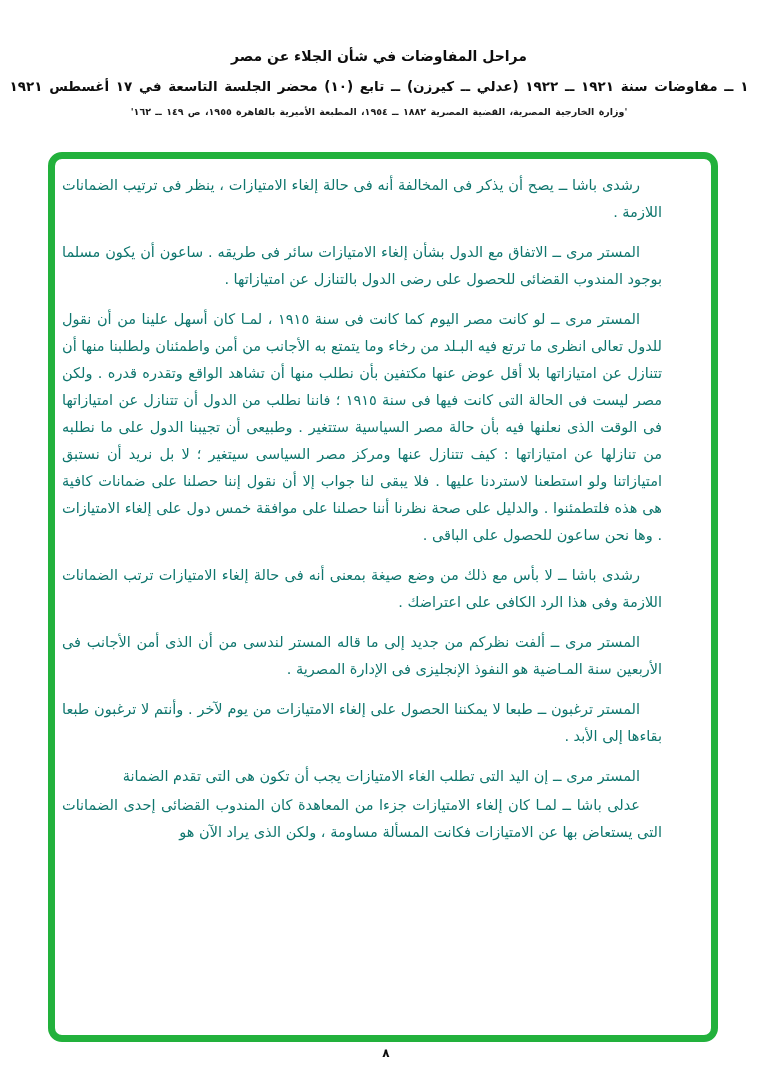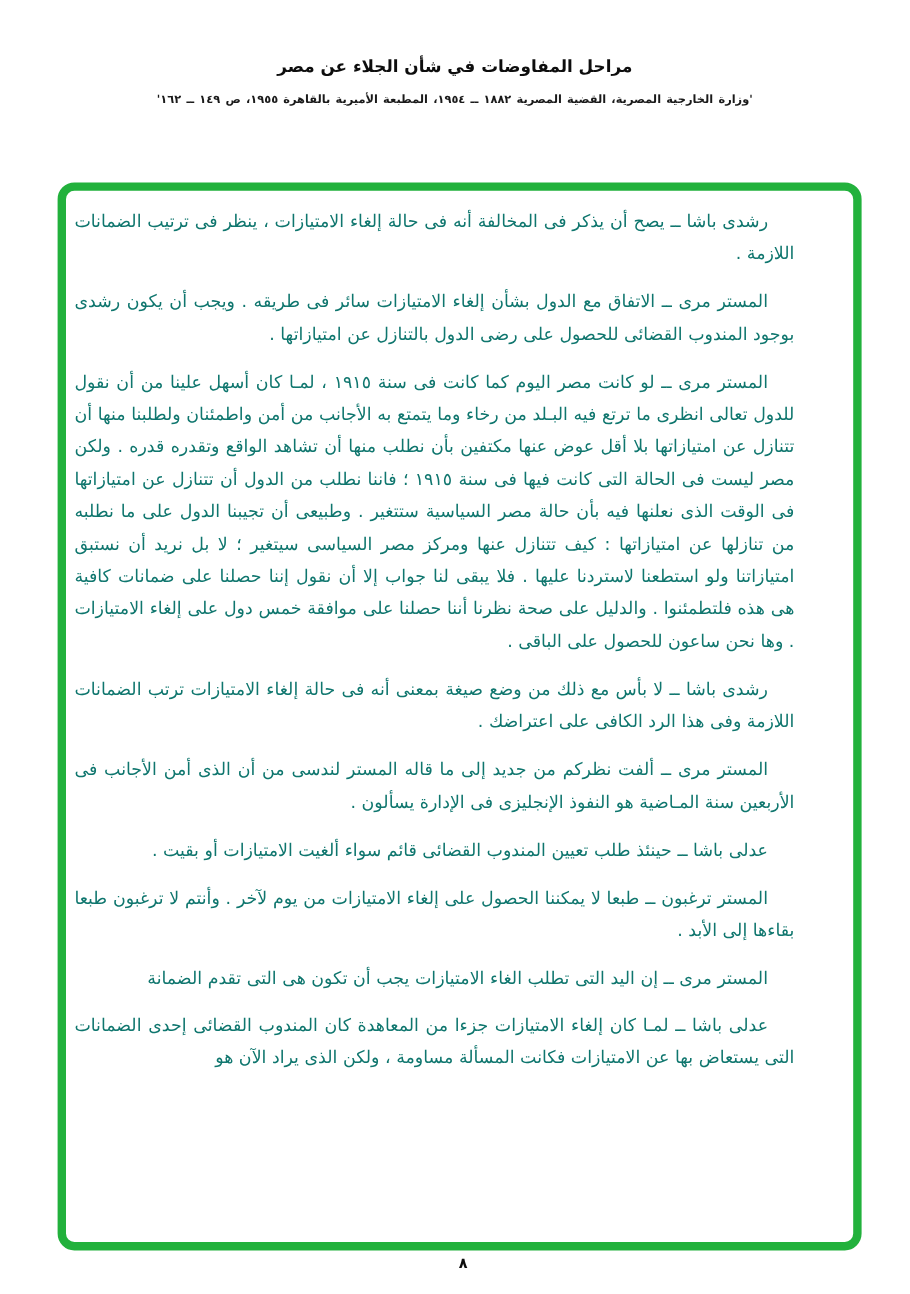--- a/index.html
+++ b/index.html
@@ -40,55 +40,55 @@
     position: absolute;
     left: 62px; top: 172px;
     width: 600px;
     direction: rtl;
     text-align: justify;
     font-size: 14.5px;
     line-height: 27px;
     color: #0f766e;
   }
   .para { margin: 0 0 13px 0; text-indent: 22px; }
-  .para.tight { margin-bottom: 12px; }
+  .para.tight { margin-bottom: 2px; }
   .speaker { font-weight: 400; }
   .page-number {
     position: absolute;
     top: 1046px; right: 0; left: 14px;
     text-align: center;
     font-size: 12px; font-weight: 700; color: #0d0d0d;
   }
 </style>
 </head>
 <body>
 
 <div class="page">
 
   <div class="header">
     <div class="header-title">مراحل المفاوضات في شأن الجلاء عن مصر</div>
+    <div class="header-subtitle">١ ــ مفاوضات سنة ١٩٢١ ــ ١٩٢٢ (عدلي ــ كيرزن) ــ تابع (١٠) محضر الجلسة التاسعة في ١٧ أغسطس ١٩٢١</div>
     <div class="header-source">'وزارة الخارجية المصرية، القضية المصرية ١٨٨٢ ــ ١٩٥٤، المطبعة الأميرية بالقاهرة ١٩٥٥، ص ١٤٩ ــ ١٦٢'</div>
   </div>
 
   <div class="highlight-box"></div>
 
   <div class="text-block">
 
     <p class="para"><span class="speaker">رشدى باشا</span> <span>ــ</span> <span>يصح أن يذكر فى المخالفة أنه فى حالة إلغاء الامتيازات ، ينظر فى ترتيب الضمانات اللازمة .</span></p>
 
-    <p class="para"><span class="speaker">المستر مرى</span> <span>ــ</span> <span>الاتفاق مع الدول بشأن إلغاء الامتيازات سائر فى طريقه . ويجب أن يكون رشدى بوجود المندوب القضائى للحصول على رضى الدول بالتنازل عن امتيازاتها .</span></p>
+    <p class="para"><span class="speaker">المستر مرى</span> <span>ــ</span> <span>الاتفاق مع الدول بشأن إلغاء الامتيازات سائر فى طريقه . ساعون أن يكون مسلما بوجود المندوب القضائى للحصول على رضى الدول بالتنازل عن امتيازاتها .</span></p>
 
 
     <p class="para"><span class="speaker">المستر مرى</span> <span>ــ</span> <span>لو كانت مصر اليوم كما كانت فى سنة ١٩١٥ ، لمـا كان أسهل علينا من أن نقول للدول تعالى انظرى ما ترتع فيه البـلد من رخاء وما يتمتع به الأجانب من أمن واطمئنان ولطلبنا منها أن تتنازل عن امتيازاتها بلا أقل عوض عنها مكتفين بأن نطلب منها أن تشاهد الواقع وتقدره قدره . ولكن مصر ليست فى الحالة التى كانت فيها فى سنة ١٩١٥ ؛ فاننا نطلب من الدول أن تتنازل عن امتيازاتها فى الوقت الذى نعلنها فيه بأن حالة مصر السياسية ستتغير . وطبيعى أن تجيبنا الدول على ما نطلبه من تنازلها عن امتيازاتها : كيف تتنازل عنها ومركز مصر السياسى سيتغير ؛ لا بل نريد أن نستبق امتيازاتنا ولو استطعنا لاستردنا عليها . فلا يبقى لنا جواب إلا أن نقول إننا حصلنا على ضمانات كافية هى هذه فلتطمئنوا . والدليل على صحة نظرنا أننا حصلنا على موافقة خمس دول على إلغاء الامتيازات . وها نحن ساعون للحصول على الباقى .</span></p>
 
     <p class="para"><span class="speaker">رشدى باشا</span> <span>ــ</span> <span>لا بأس مع ذلك من وضع صيغة بمعنى أنه فى حالة إلغاء الامتيازات ترتب الضمانات اللازمة وفى هذا الرد الكافى على اعتراضك .</span></p>
 
-    <p class="para"><span class="speaker">المستر مرى</span> <span>ــ</span> <span>ألفت نظركم من جديد إلى ما قاله المستر لندسى من أن الذى أمن الأجانب فى الأربعين سنة المـاضية هو النفوذ الإنجليزى فى الإدارة يسألون .</span></p>
+    <p class="para"><span class="speaker">المستر مرى</span> <span>ــ</span> <span>ألفت نظركم من جديد إلى ما قاله المستر لندسى من أن الذى أمن الأجانب فى الأربعين سنة المـاضية هو النفوذ الإنجليزى فى الإدارة المصرية .</span></p>
 
-    <p class="para"><span class="speaker">عدلى باشا</span> <span>ــ</span> <span>حينئذ طلب تعيين المندوب القضائى قائم سواء ألغيت الامتيازات أو بقيت .</span></p>
 
     <p class="para"><span class="speaker">المستر ترغبون</span> <span>ــ</span> <span>طبعا لا يمكننا الحصول على إلغاء الامتيازات من يوم لآخر . وأنتم لا ترغبون طبعا بقاءها إلى الأبد .</span></p>
 
 
     <p class="para tight"><span class="speaker">المستر مرى</span> <span>ــ</span> <span>إن اليد التى تطلب الغاء الامتيازات يجب أن تكون هى التى تقدم الضمانة</span></p>
 
     <p class="para"><span class="speaker">عدلى باشا</span> <span>ــ</span> <span>لمـا كان إلغاء الامتيازات جزءا من المعاهدة كان المندوب القضائى إحدى الضمانات التى يستعاض بها عن الامتيازات فكانت المسألة مساومة ، ولكن الذى يراد الآن هو</span></p>
 
   </div>
 

